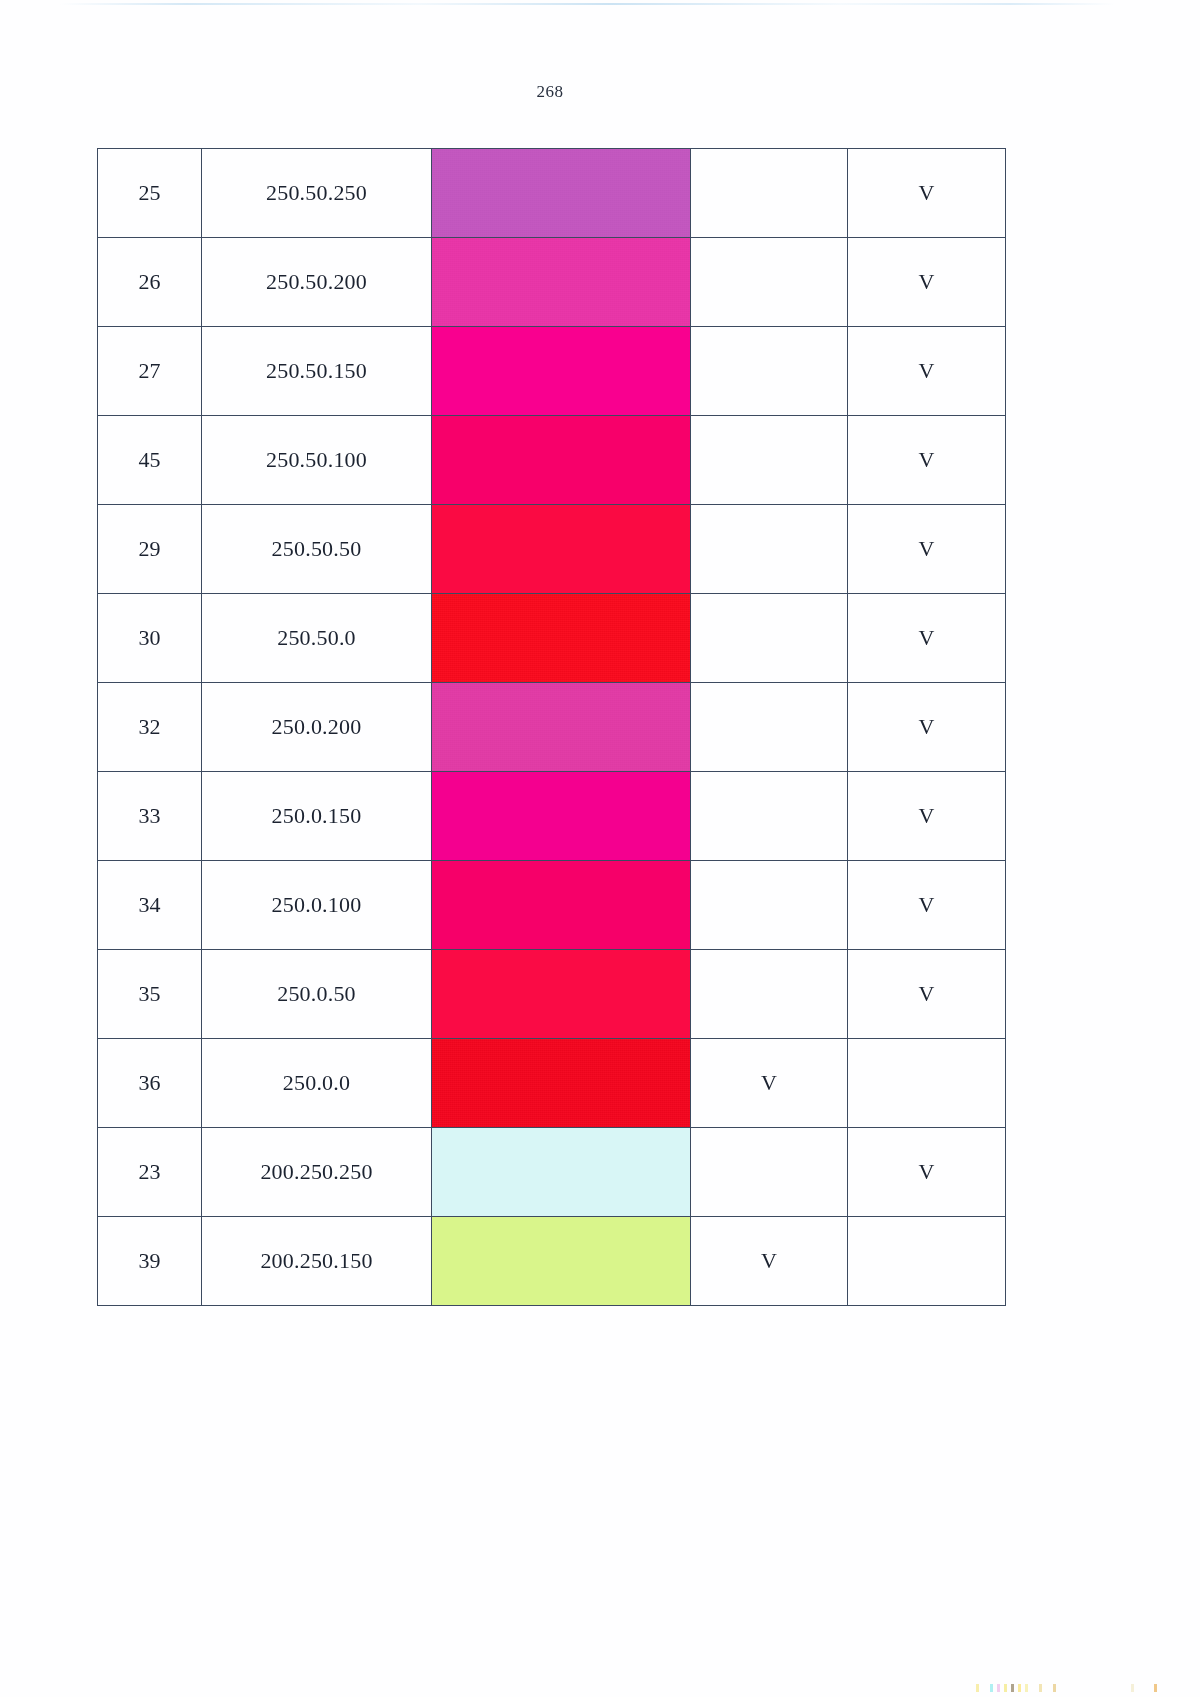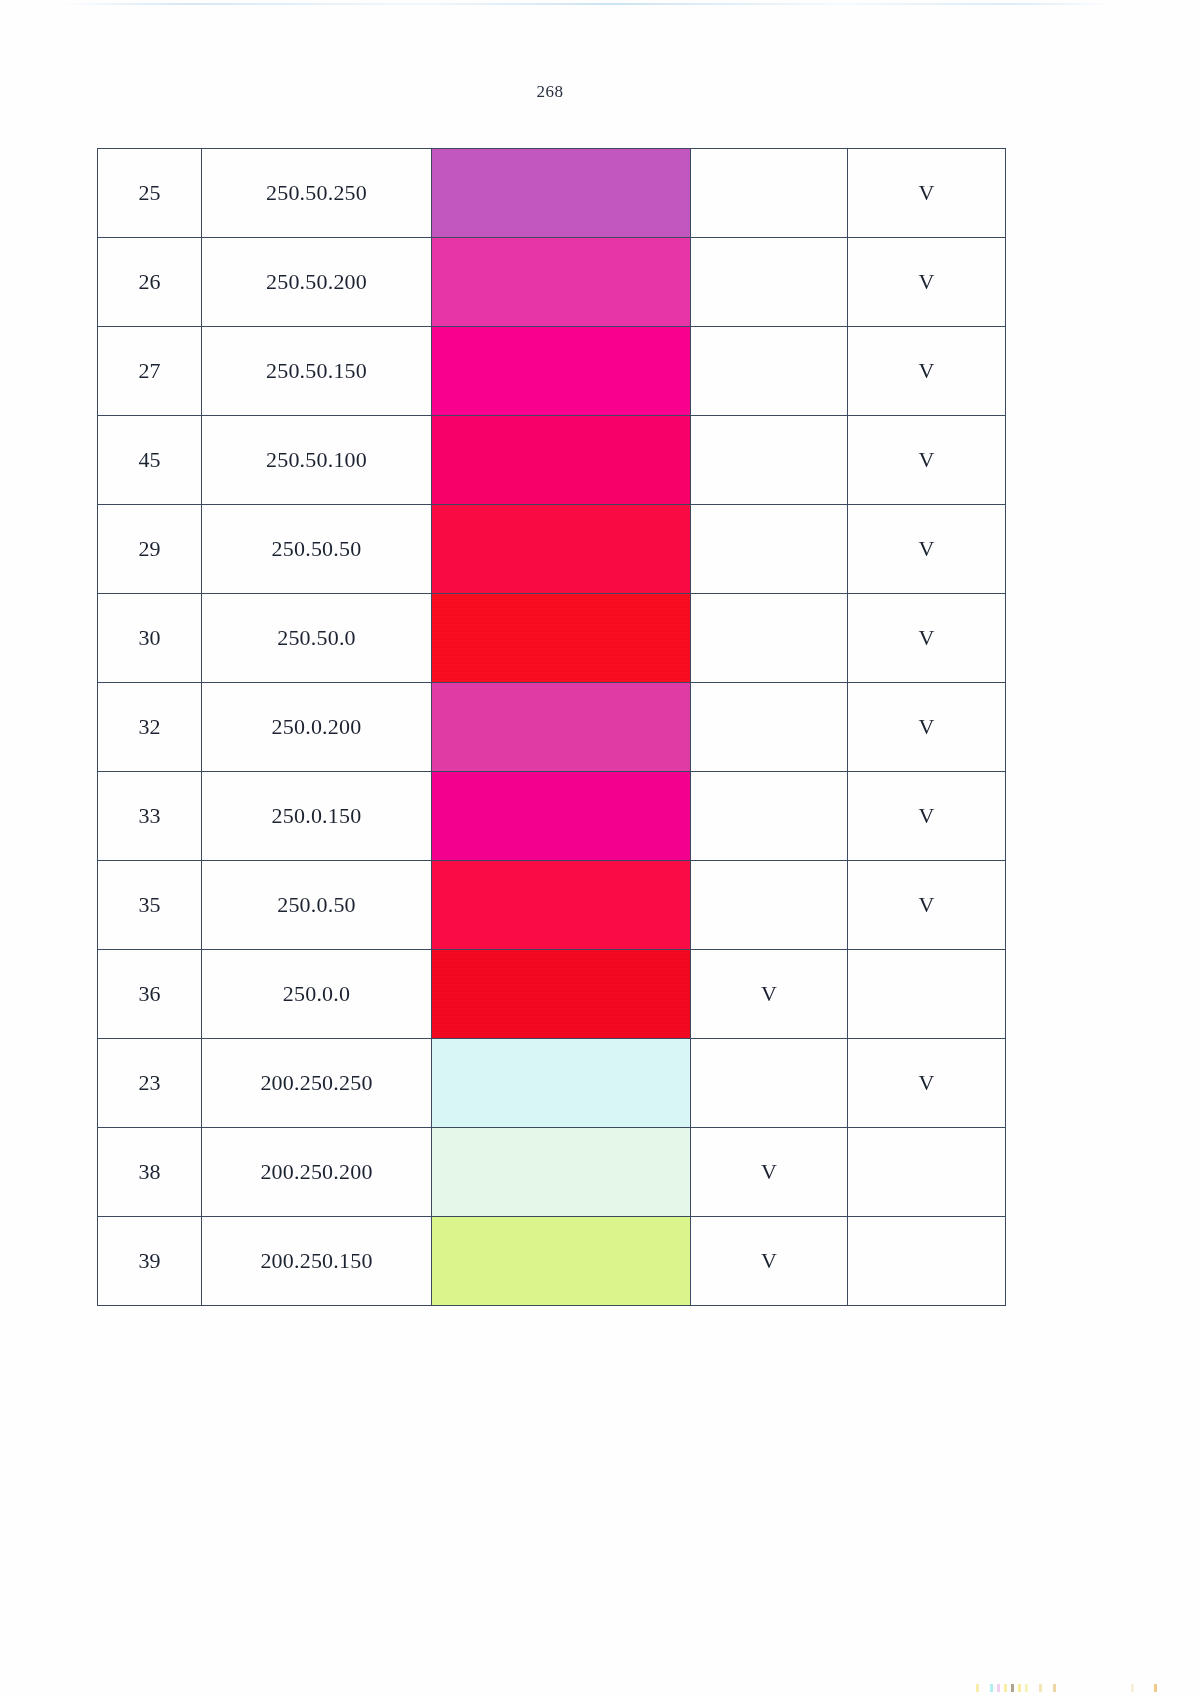--- a/index.html
+++ b/index.html
@@ -209,20 +209,29 @@
         <tr>
           <td class="idx">33</td>
           <td class="code">250.0.150</td>
           <td class="swatch">
             <span class="swatch-fill" style="background: rgb(244, 0, 143);"></span>
           </td>
           <td class="mark"></td>
           <td class="mark">V</td>
         </tr>
         <tr>
+          <td class="idx">34</td>
+          <td class="code">250.0.100</td>
+          <td class="swatch">
+            <span class="swatch-fill" style="background: rgb(246, 0, 105);"></span>
+          </td>
+          <td class="mark"></td>
+          <td class="mark">V</td>
+        </tr>
+        <tr>
           <td class="idx">35</td>
           <td class="code">250.0.50</td>
           <td class="swatch">
             <span class="swatch-fill" style="background: rgb(250, 11, 69);"></span>
           </td>
           <td class="mark"></td>
           <td class="mark">V</td>
         </tr>
         <tr>
           <td class="idx">36</td>
@@ -234,29 +243,20 @@
           <td class="mark"></td>
         </tr>
         <tr>
           <td class="idx">23</td>
           <td class="code">200.250.250</td>
           <td class="swatch">
             <span class="swatch-fill" style="background: rgb(216, 246, 246);"></span>
           </td>
           <td class="mark"></td>
           <td class="mark">V</td>
-        </tr>
-        <tr>
-          <td class="idx">38</td>
-          <td class="code">200.250.200</td>
-          <td class="swatch">
-            <span class="swatch-fill" style="background: rgb(228, 247, 232);"></span>
-          </td>
-          <td class="mark">V</td>
-          <td class="mark"></td>
         </tr>
         <tr>
           <td class="idx">39</td>
           <td class="code">200.250.150</td>
           <td class="swatch">
             <span class="swatch-fill" style="background: rgb(217, 245, 139);"></span>
           </td>
           <td class="mark">V</td>
           <td class="mark"></td>
         </tr>

